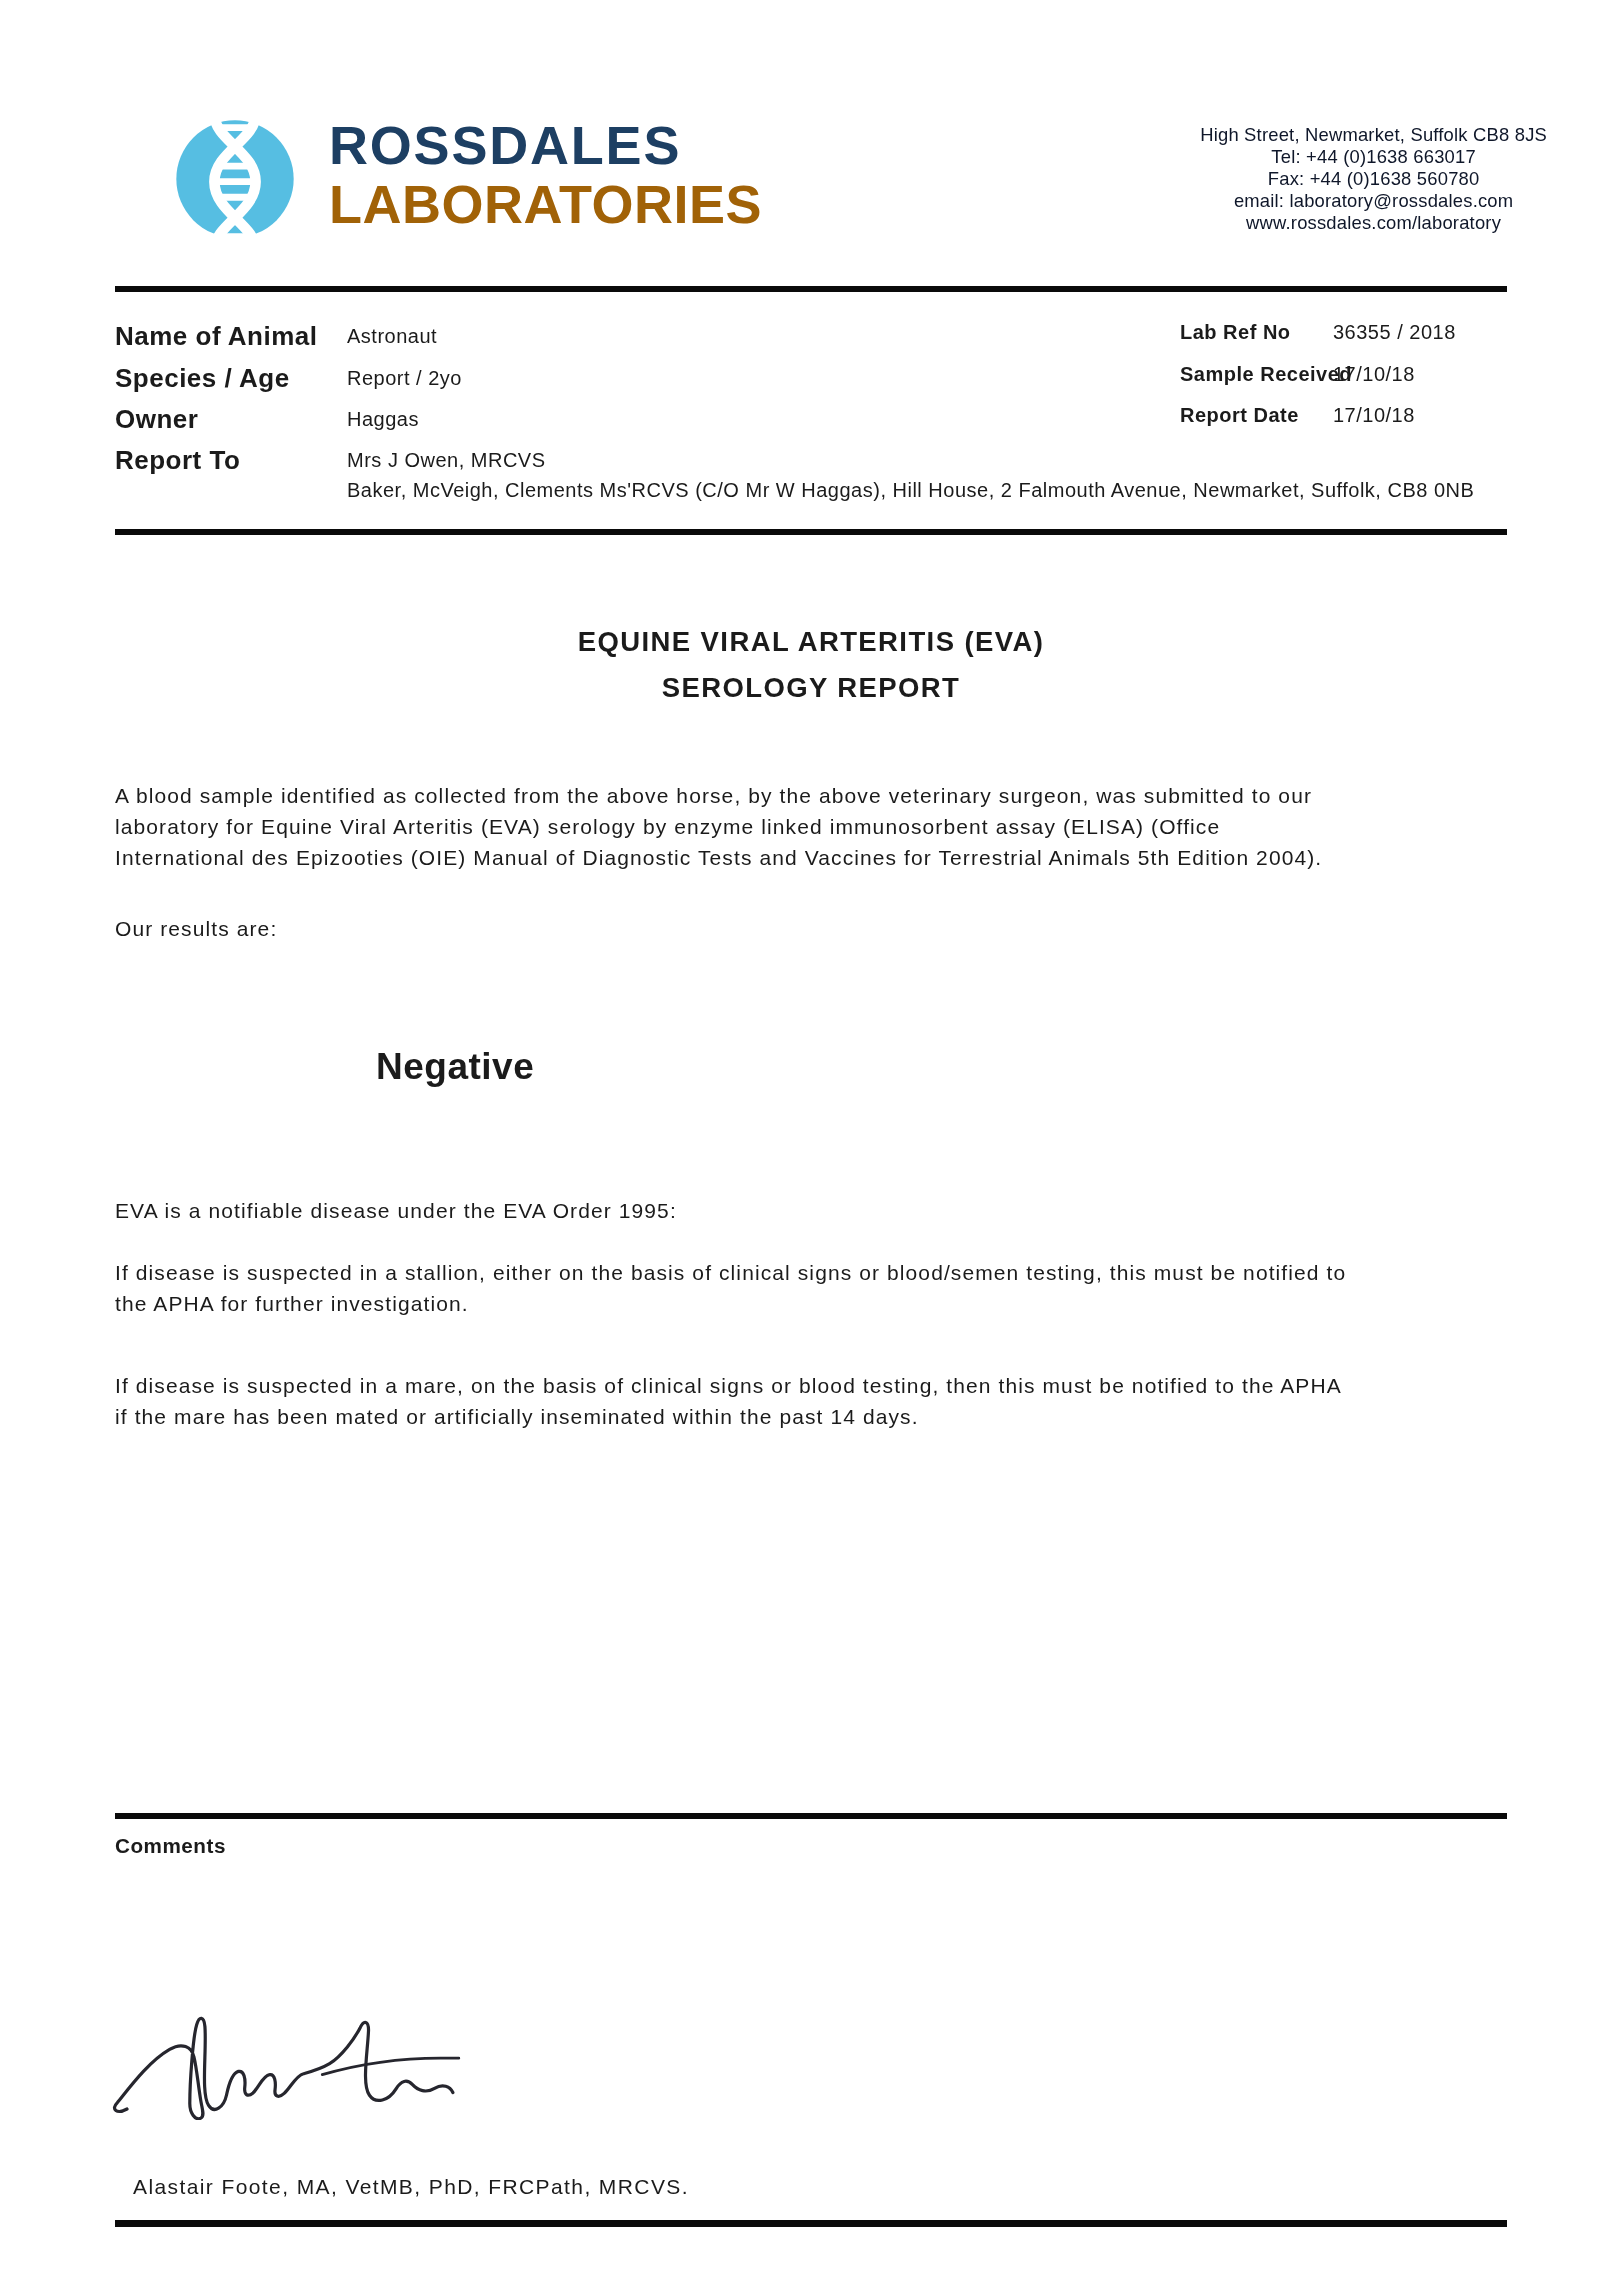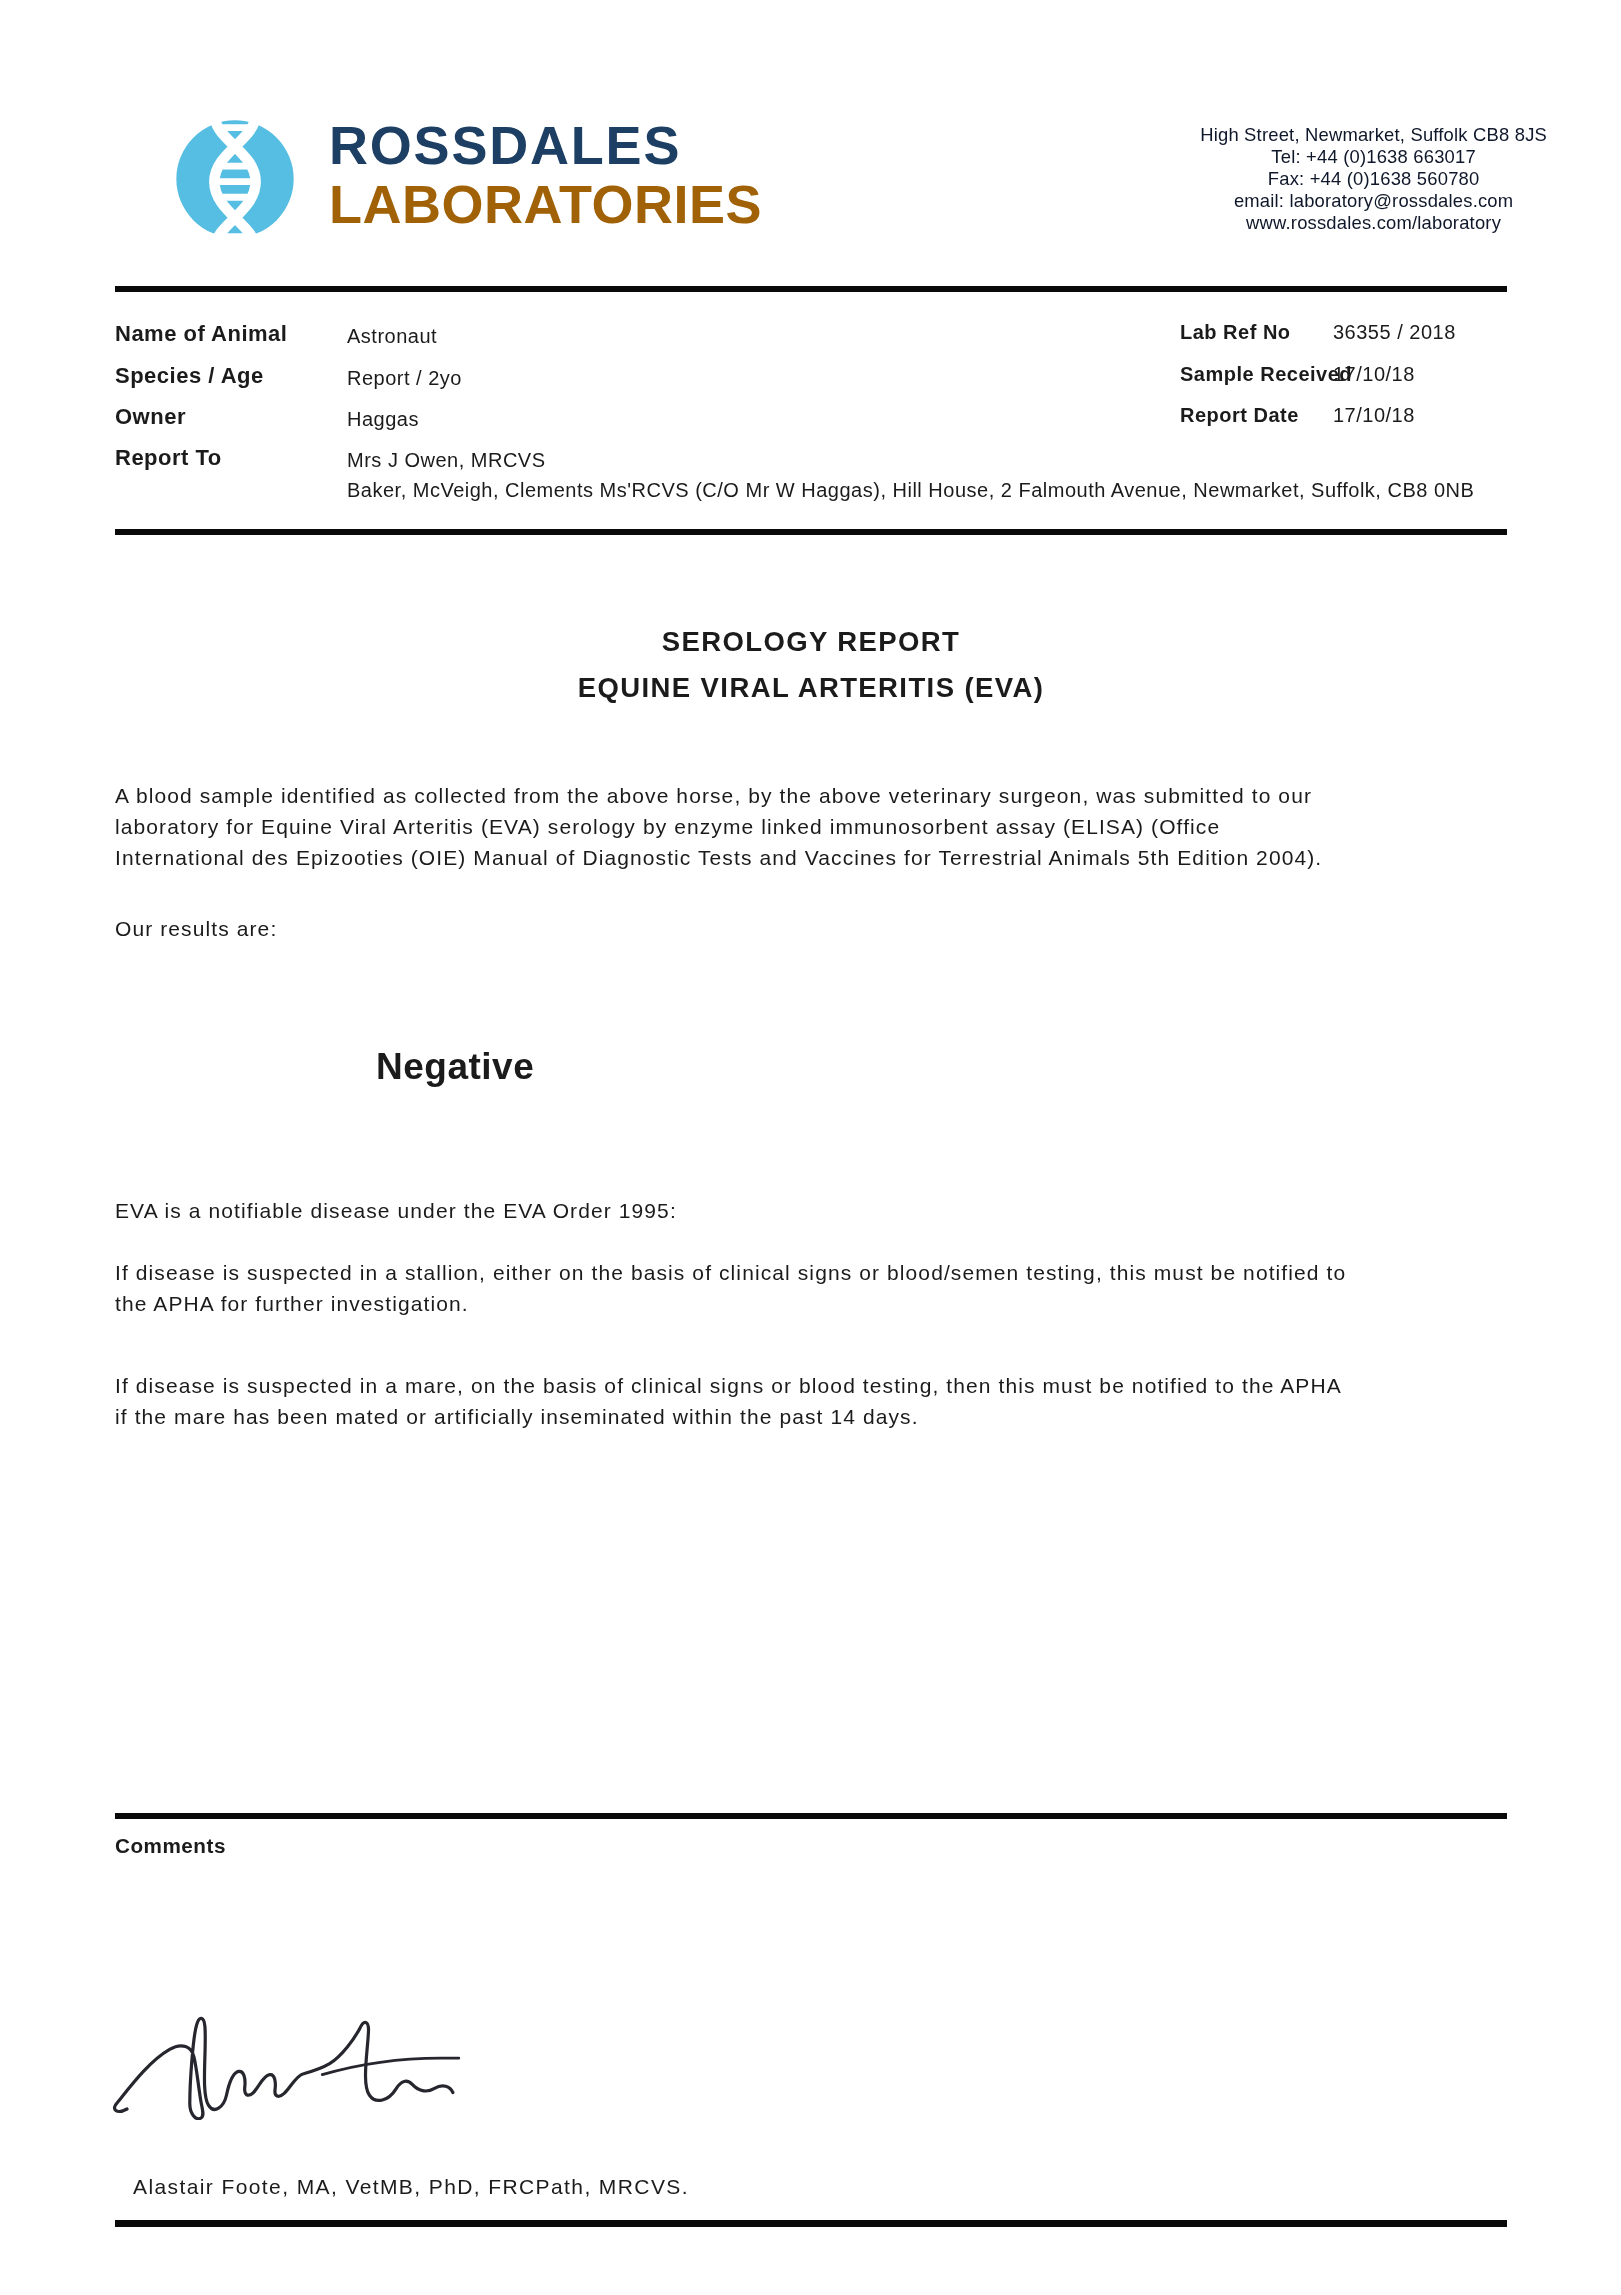--- a/index.html
+++ b/index.html
@@ -32,21 +32,21 @@
   }
 
   .rule { position: absolute; left: 115px; width: 1392px; background: #0a0a0a; }
   .rule-top    { top: 286px;  height: 6px; }
   .rule-mid    { top: 529px; height: 6px; }
   .rule-comments { top: 1813px; height: 6.4px; }
   .rule-bottom { top: 2220px; height: 7.3px; }
 
   
   .info-table { position: absolute; left: 115px; top: 0; width: 1392px; }
-  .info-label { position: absolute; left: 0; font-size: 22px; font-weight: bold; letter-spacing: 0.5px; white-space: nowrap; }
+  .info-label { position: absolute; left: 0; font-size: 26px; font-weight: bold; letter-spacing: 0.5px; white-space: nowrap; }
   .info-value { position: absolute; left: 232px; font-size: 20px; letter-spacing: 0.5px; white-space: pre-line; line-height: 30px; width: 1160px; }
   .info-label-r { position: absolute; left: 1025px; font-size: 20px; font-weight: bold; letter-spacing: 0.5px; white-space: nowrap; margin-left: 40px; }
   .info-value-r { position: absolute; left: 1218px; font-size: 20px; letter-spacing: 0.5px; white-space: nowrap; }
   .row1 { top: 321px; } .row2 { top: 363px; } .row3 { top: 404px; } .row4 { top: 445px; }
 
   
   .title-block { position: absolute; left: 115px; top: 619px; width: 1392px; text-align: center; }
   .title-line { font-size: 27.5px; font-weight: bold; letter-spacing: 1.4px; line-height: 46px; }
 
   .body-text {
@@ -117,22 +117,22 @@
     <div class="info-value-r row3">17/10/18</div>
 
     <div class="info-label row4">Report To</div>
     <div class="info-value row4">Mrs J Owen, MRCVS
 Baker, McVeigh, Clements Ms'RCVS (C/O Mr W Haggas), Hill House, 2 Falmouth Avenue, Newmarket, Suffolk, CB8 0NB</div>
   </div>
 
   <div class="rule rule-mid"></div>
 
   <div class="title-block">
+    <div class="title-line">EQUINE VIRAL ARTERITIS (EVA)</div>
     <div class="title-line">SEROLOGY REPORT</div>
-    <div class="title-line">EQUINE VIRAL ARTERITIS (EVA)</div>
   </div>
 
   <div class="body-text para-intro">A blood sample identified as collected from the above horse, by the above veterinary surgeon, was submitted to our
 laboratory for Equine Viral Arteritis (EVA) serology by enzyme linked immunosorbent assay (ELISA) (Office
 International des Epizooties (OIE) Manual of Diagnostic Tests and Vaccines for Terrestrial Animals 5th Edition 2004).</div>
   <div class="body-text results-label">Our results are:</div>
   <div class="result-value">Negative</div>
   <div class="body-text para-notifiable">EVA is a notifiable disease under the EVA Order 1995:</div>
   <div class="body-text para-stallion">If disease is suspected in a stallion, either on the basis of clinical signs or blood/semen testing, this must be notified to
 the APHA for further investigation.</div>

